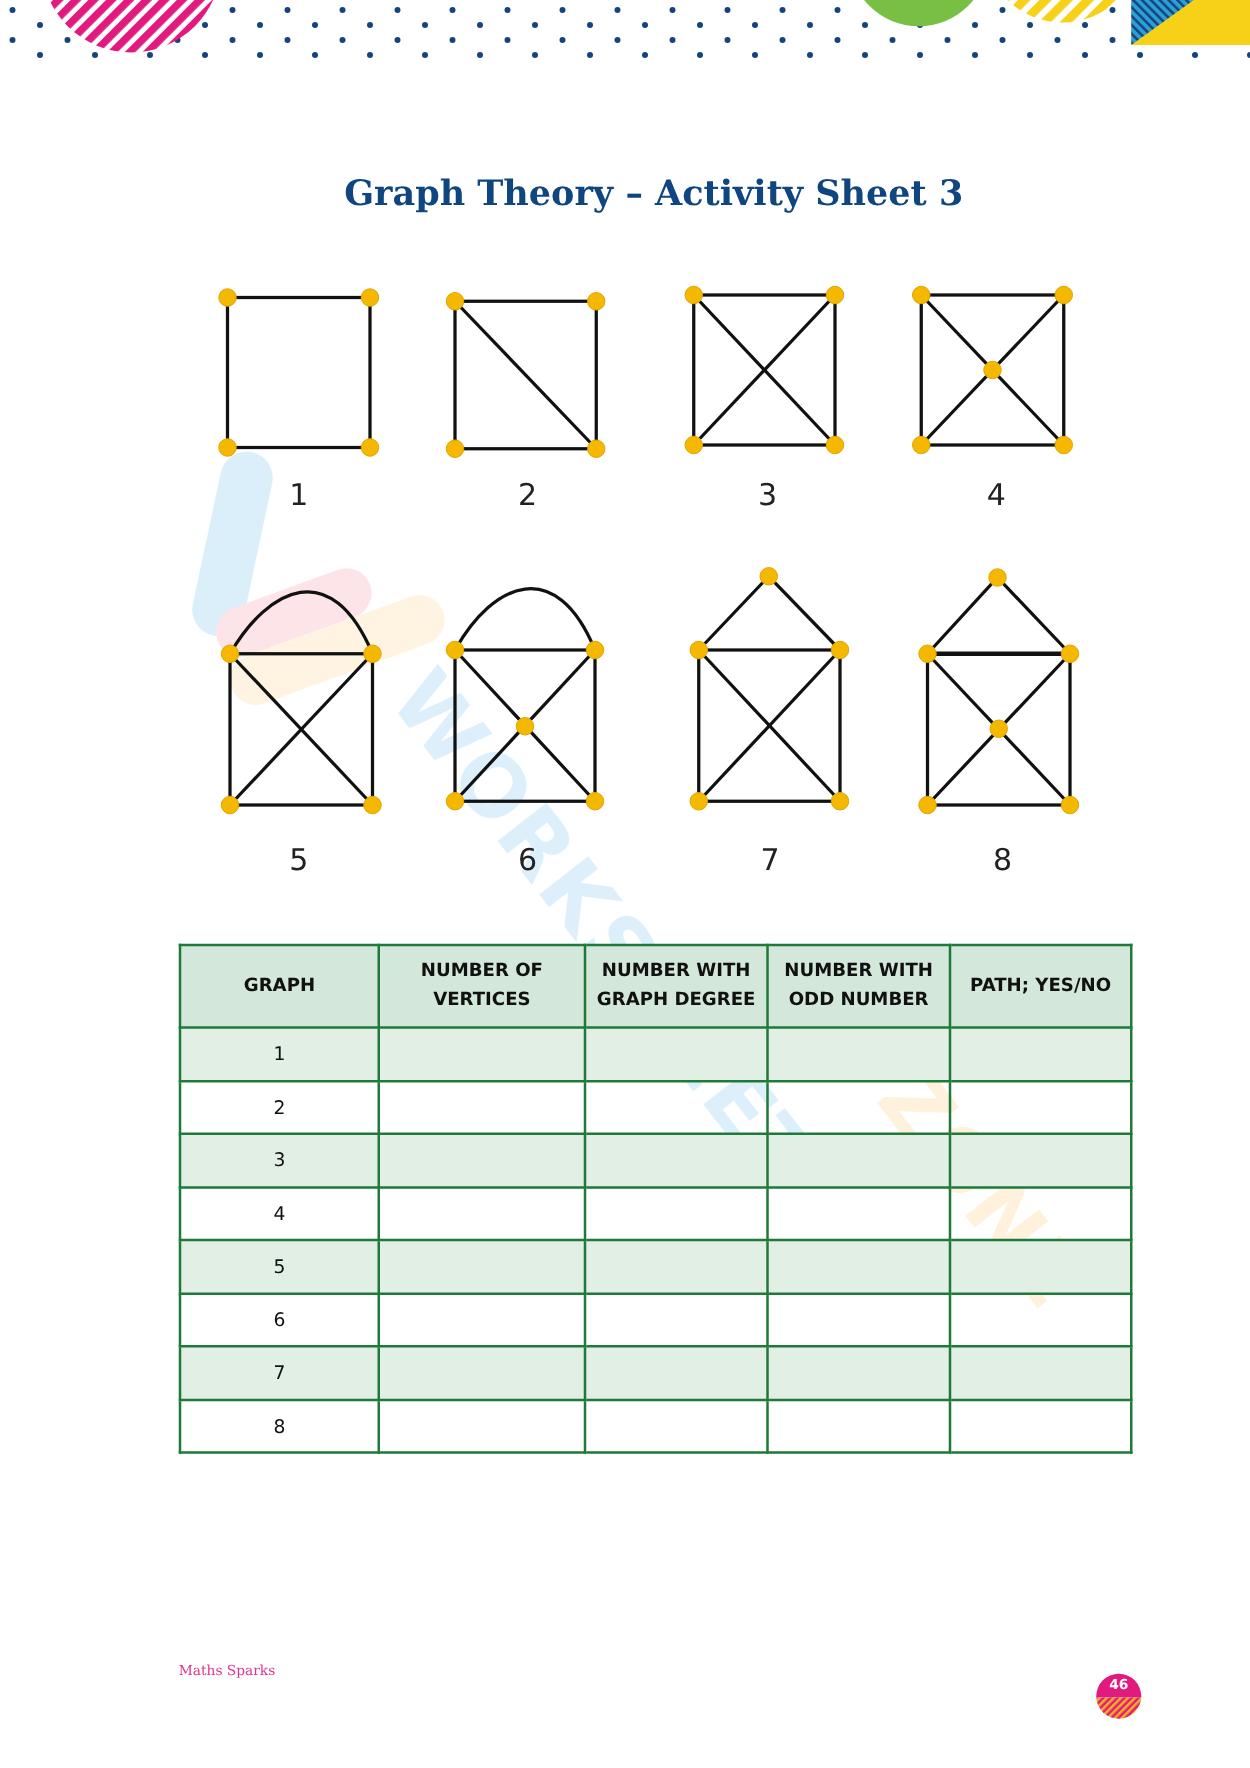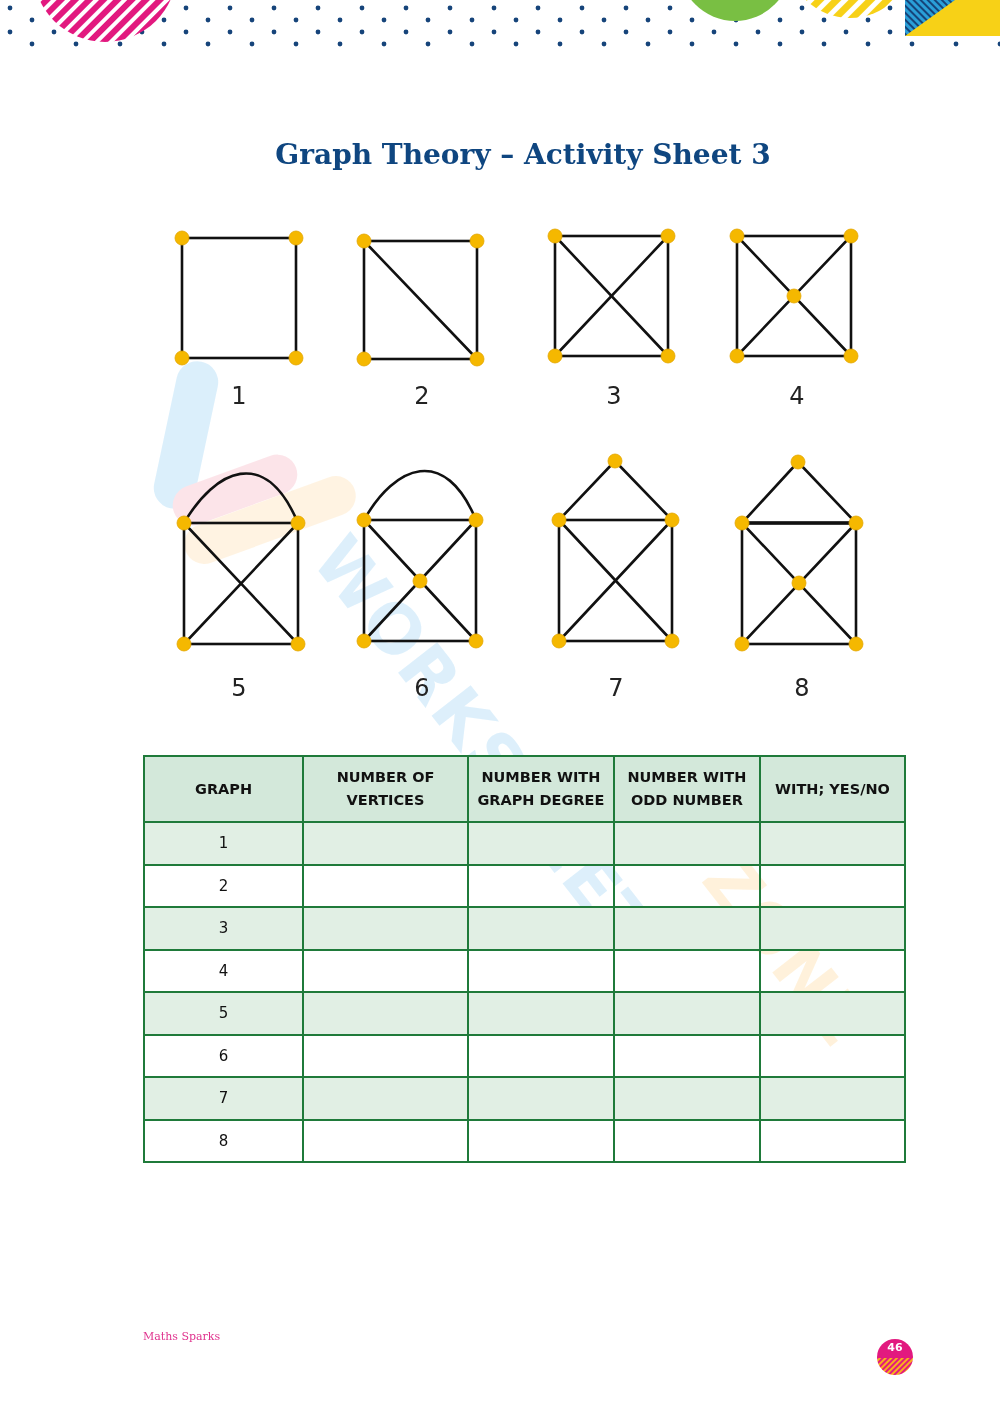--- a/index.html
+++ b/index.html
@@ -204,21 +204,21 @@
 <div class="graph-label" style="left:596px; top:674px;">7</div>
 <div class="graph-label" style="left:782px; top:674px;">8</div>
 
 <table class="answer">
   <thead>
     <tr>
       <th style="width:168px"><span>GRAPH</span></th>
       <th style="width:172px"><span>NUMBER OF</span><br><span>VERTICES</span></th>
       <th style="width:152px"><span>NUMBER WITH</span><br><span>GRAPH DEGREE</span></th>
       <th style="width:152px"><span>NUMBER WITH</span><br><span>ODD NUMBER</span></th>
-      <th style="width:152px"><span>WITH; YES/NO</span></th>
+      <th style="width:152px"><span>PATH; YES/NO</span></th>
     </tr>
   </thead>
   <tbody>
     <tr class="shaded">
       <td>1</td>
       <td></td>
       <td></td>
       <td></td>
       <td></td>
     </tr>

